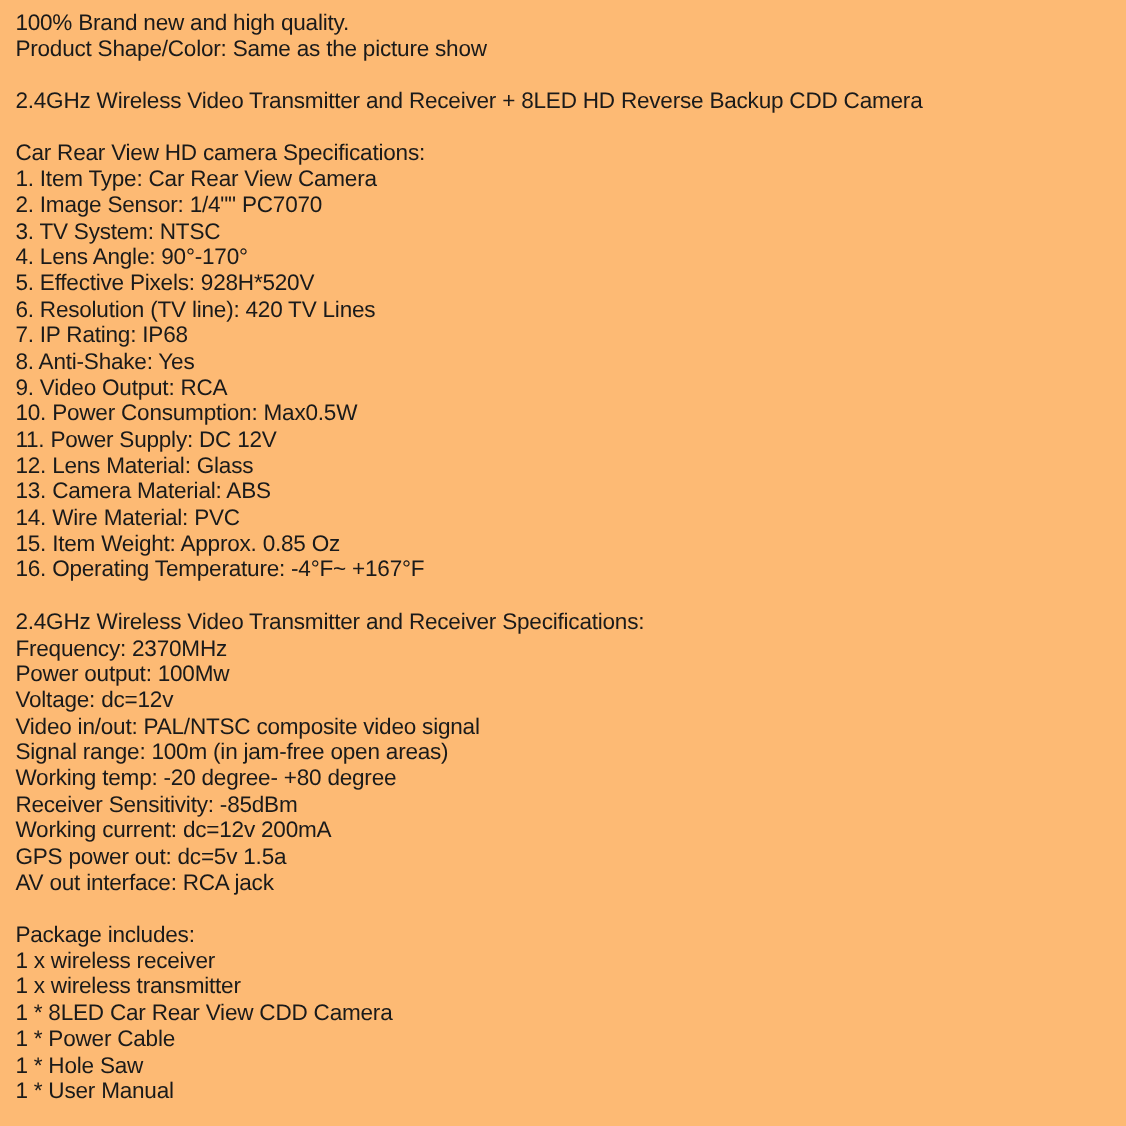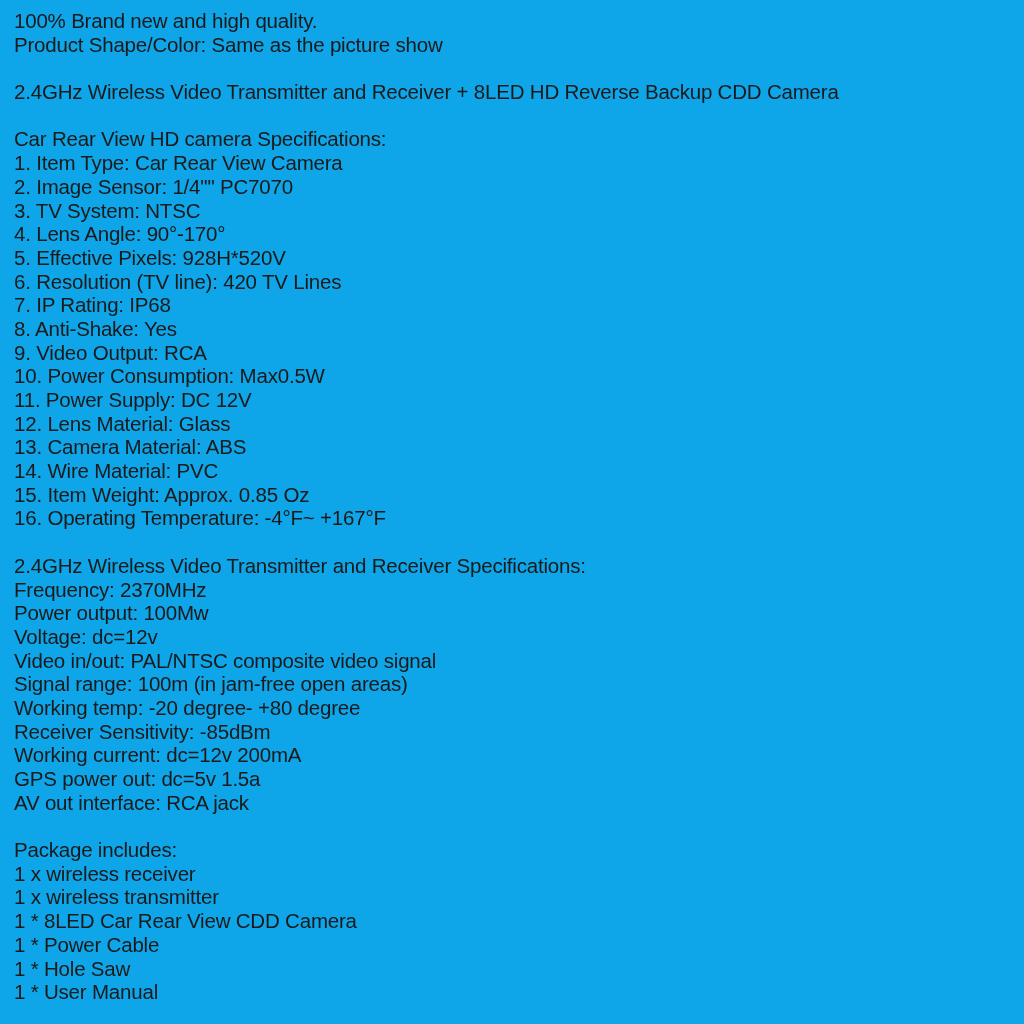--- a/index.html
+++ b/index.html
@@ -4,21 +4,21 @@
 <style>
   html, body {
     margin: 0;
     padding: 0;
     background: #ffffff;
   }
   .page {
     width: 1024px;
     height: 1024px;
     box-sizing: border-box;
-    background: #0ea5e9;
+    background: #fdba74;
     overflow: hidden;
   }
   .doc {
     padding: 9px 10px 0 14px;
     font-family: "Liberation Sans", "DejaVu Sans", sans-serif;
     font-size: 20.5px;
     line-height: 23.7px;
     color: #1a1a1a;
     white-space: pre;
     letter-spacing: -0.2px;

